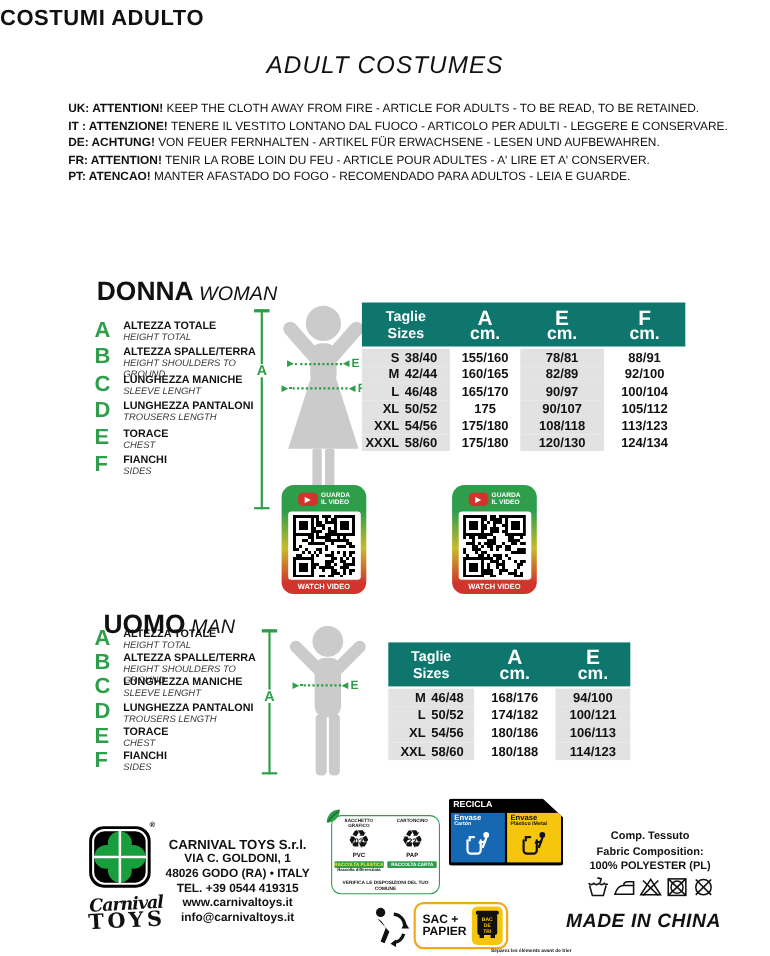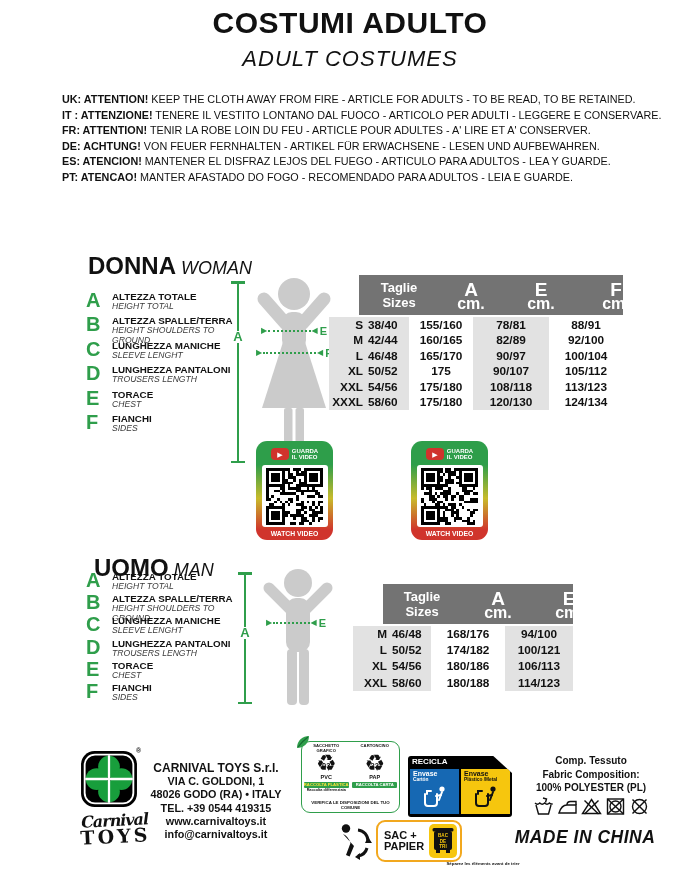--- a/index.html
+++ b/index.html
@@ -1,20 +1,20 @@
 <!DOCTYPE html>
 <html><head>
 <meta charset="utf-8">
 <style>
   html,body{margin:0;padding:0;background:#fff;}
   .page{position:relative;width:700px;height:869px;background:#fff;overflow:hidden;
         font-family:"Liberation Sans",sans-serif;color:#111;}
   
-  .title{position:absolute;top:6px;left:0;right:0;text-align:center;
-         font-size:30px;font-weight:800;letter-spacing:.5px;}
+  .title{position:absolute;top:6px;left:0;right:0;text-align:left;
+         font-size:20px;font-weight:800;letter-spacing:.5px;}
   .subtitle{position:absolute;top:46px;left:0;right:0;text-align:center;
             font-size:22px;font-style:italic;font-weight:500;letter-spacing:1px;}
   
   .warnings{position:absolute;top:92px;left:62px;width:615px;}
   .wline{font-size:10.8px;line-height:15.6px;font-weight:500;white-space:nowrap;}
   .wline b{font-weight:800;}
   
   .sec-head{position:absolute;white-space:nowrap;}
   .sec-it{font-size:24px;font-weight:800;}
   .sec-en{font-size:18px;font-style:italic;font-weight:400;margin-left:5px;}
@@ -36,21 +36,21 @@
         color:#2f9e4b;font-size:13px;font-weight:800;padding:0 1px;line-height:12px;}
   
   .fig{position:absolute;}
   
   .dim{position:absolute;display:flex;align-items:center;color:#2f9e4b;height:10px;}
   .dim .tri{font-size:8px;line-height:8px;flex:none;}
   .dim .dots{flex:1;border-top:2.4px dotted #2f9e4b;margin:0 1px;}
   .dim .dlbl{font-size:11px;font-weight:800;margin-left:2px;line-height:10px;}
   
   .size-table{position:absolute;}
-  .st-head{display:grid;background:#737373;color:#fff;height:40px;align-items:center;margin-left:30px;}
+  .st-head{display:grid;background:#0f766e;color:#fff;height:40px;align-items:center;}
   .st-tag{text-align:center;font-size:13px;font-weight:600;line-height:15px;}
   .st-col{text-align:center;}
   .st-col .L{display:block;font-size:19px;font-weight:800;line-height:17px;}
   .st-col .U{display:block;font-size:16px;font-weight:600;line-height:11px;}
   .st-body{margin-top:2px;}
   .st-row{display:grid;height:15.5px;align-items:center;}
   .tbl-m .st-row{height:16.2px;}
   .cell{font-size:11.8px;font-weight:600;text-align:center;height:100%;
         display:flex;align-items:center;justify-content:center;}
   .c-size{justify-content:flex-start;}
@@ -90,21 +90,21 @@
   .mob-num{position:absolute;top:56%;left:50%;transform:translate(-50%,-50%);
            font-size:7.5px;font-weight:800;}
   .mob-mat{font-size:5.5px;font-weight:800;line-height:5px;}
   .bdg{margin-top:2px;background:#2f9e4b;font-size:4.2px;font-weight:800;
        line-height:6px;border-radius:1px;}
   .bdg-y{color:#ffe53a;} .bdg-w{color:#fff;}
   .recy-sub{font-size:3.8px;font-weight:700;line-height:5px;}
   .recy-note{position:absolute;bottom:2px;left:0;right:0;text-align:center;
              font-size:4.4px;font-weight:800;}
   
-  .recicla{position:absolute;left:408px;top:756px;width:104px;height:61px;background:#000;
+  .recicla{position:absolute;left:408px;top:726px;width:104px;height:61px;background:#000;
            clip-path:polygon(0 0,82% 0,100% 28%,100% 100%,0 100%);border-radius:3px;}
   .recicla-head{color:#fff;font-size:8px;font-weight:800;padding:1px 0 0 4px;height:12px;}
   .recicla-panels{display:flex;gap:2px;padding:0 2px;}
   .env{flex:1;height:44px;padding-top:1px;text-align:left;}
   .env-blue{background:#1668b3;color:#fff;}
   .env-yellow{background:#f6c60e;color:#111;}
   .env-t1{font-size:7px;font-weight:800;line-height:7px;padding-left:3px;}
   .env-t2{font-size:4.8px;font-weight:600;line-height:5px;padding-left:3px;}
   .env svg{display:block;margin:2px auto 0;}
   
@@ -126,23 +126,22 @@
 <body>
 
 <div class="page">
 
   <div class="title">COSTUMI ADULTO</div>
   <div class="subtitle">ADULT COSTUMES</div>
 
   <div class="warnings">
     <div class="wline"><b>UK: ATTENTION!</b><span> KEEP THE CLOTH AWAY FROM FIRE - ARTICLE FOR ADULTS - TO BE READ, TO BE RETAINED.</span></div>
     <div class="wline"><b>IT : ATTENZIONE!</b><span> TENERE IL VESTITO LONTANO DAL FUOCO - ARTICOLO PER ADULTI - LEGGERE E CONSERVARE.</span></div>
+    <div class="wline"><b>DE: ACHTUNG!</b><span> VON FEUER FERNHALTEN - ARTIKEL FÜR ERWACHSENE  - LESEN UND AUFBEWAHREN.</span></div>
     <div class="wline"><b>FR: ATTENTION!</b><span> TENIR LA ROBE LOIN DU FEU - ARTICLE POUR ADULTES  - A' LIRE ET A' CONSERVER.</span></div>
-    <div class="wline"><b>DE: ACHTUNG!</b><span> VON FEUER FERNHALTEN - ARTIKEL FÜR ERWACHSENE  - LESEN UND AUFBEWAHREN.</span></div>
-    <div class="wline"><b>ES: ATENCION!</b><span> MANTENER EL DISFRAZ LEJOS DEL FUEGO -  ARTICULO PARA ADULTOS - LEA Y GUARDE.</span></div>
     <div class="wline"><b>PT: ATENCAO!</b><span> MANTER AFASTADO DO FOGO - RECOMENDADO PARA ADULTOS - LEIA E GUARDE.</span></div>
   </div>
 
   <div class="sec-head" style="left:88px;top:252px;">
     <span class="sec-it">DONNA</span><span class="sec-en">WOMAN</span>
   </div>
 
   <div class="mlist mlist-w" style="left:86px;top:291px;">
     <div class="mi">
         <span class="mletter">A</span>

